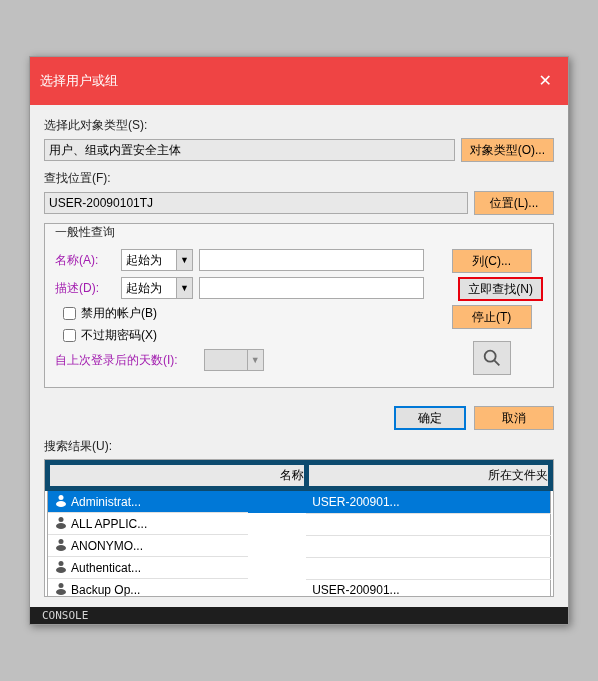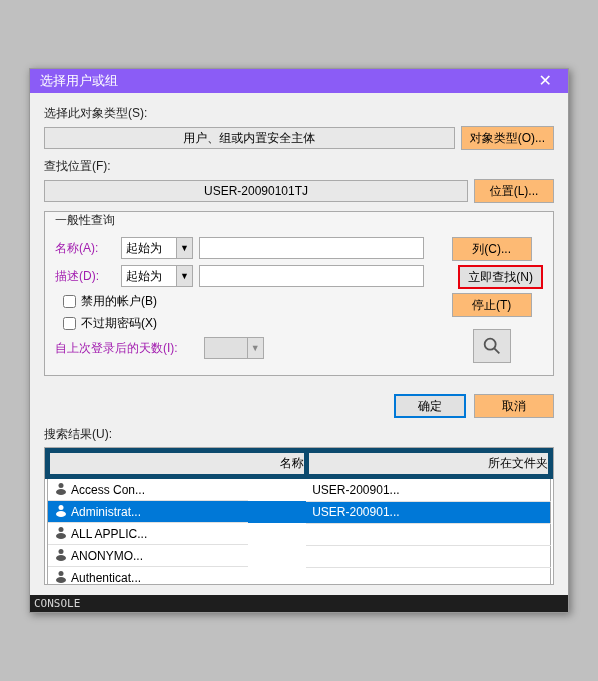--- a/index.html
+++ b/index.html
@@ -14,23 +14,23 @@
       min-height: 681px;
     }
     .dialog {
       width: 540px;
       background: #f0f0f0;
       border: 1px solid #999;
       box-shadow: 2px 2px 8px rgba(0,0,0,0.4);
       position: relative;
     }
     .title-bar {
-      background: #8b5cf6;
+      background: #ef4444;
       color: white;
-      padding: 2px 10px;
+      padding: 14px 10px;
       display: flex;
       justify-content: space-between;
       align-items: center;
       font-size: 13px;
     }
     .title-bar-close {
       cursor: pointer;
       font-size: 16px;
       line-height: 1;
       color: white;
@@ -52,21 +52,20 @@
       margin-bottom: 8px;
       gap: 6px;
     }
     .text-input {
       flex: 1;
       height: 22px;
       border: 1px solid #aaa;
       background: white;
       padding: 2px 4px;
       font-size: 12px;
-      text-align: center;
     }
     .btn {
       height: 24px;
       min-width: 80px;
       border: 1px solid #aaa;
       background: #fdba74;
       font-size: 12px;
       cursor: pointer;
       padding: 0 8px;
       white-space: nowrap;
@@ -217,21 +216,21 @@
       overflow-y: auto;
     }
     .disabled-input {
       background: #e0e0e0 !important;
       color: #888;
     }
     .console-bar {
       background: #1e1e1e;
       color: #d4d4d4;
       font-size: 11px;
-      padding: 2px 4px;
+      padding: 2px 12px;
       font-family: Consolas, monospace;
     }
   </style>
 </head>
 <body>
 
 <div class="dialog">
 
   <div class="title-bar">
     <span>选择用户或组</span>
@@ -319,30 +318,20 @@
     <div class="results-label">搜索结果(U):</div>
     <div class="results-container">
       <table class="results-table">
         <thead>
           <tr>
             <th>名称</th>
             <th>所在文件夹</th>
           </tr>
         </thead>
         <tbody id="results-tbody">
-        <tr class="row-normal">
-              <td style="display: flex; align-items: center;">
-                <span style="display: inline-block; margin-right: 3px; vertical-align: middle;"><svg width="14" height="14" viewBox="0 0 14 14" fill="#555">
-      <circle cx="7" cy="4.5" r="2.5"></circle>
-      <ellipse cx="7" cy="11" rx="5" ry="3"></ellipse>
-    </svg></span>
-                <span>Access Con...</span>
-              </td>
-              <td>USER-200901...</td>
-            </tr>
             <tr class="row-selected">
               <td style="display: flex; align-items: center;">
                 <span style="display: inline-block; margin-right: 3px; vertical-align: middle;"><svg width="14" height="14" viewBox="0 0 14 14" fill="#fff">
       <circle cx="7" cy="4.5" r="2.5"></circle>
       <ellipse cx="7" cy="11" rx="5" ry="3"></ellipse>
     </svg></span>
                 <span>Administrat...</span>
               </td>
               <td>USER-200901...</td>
             </tr>

